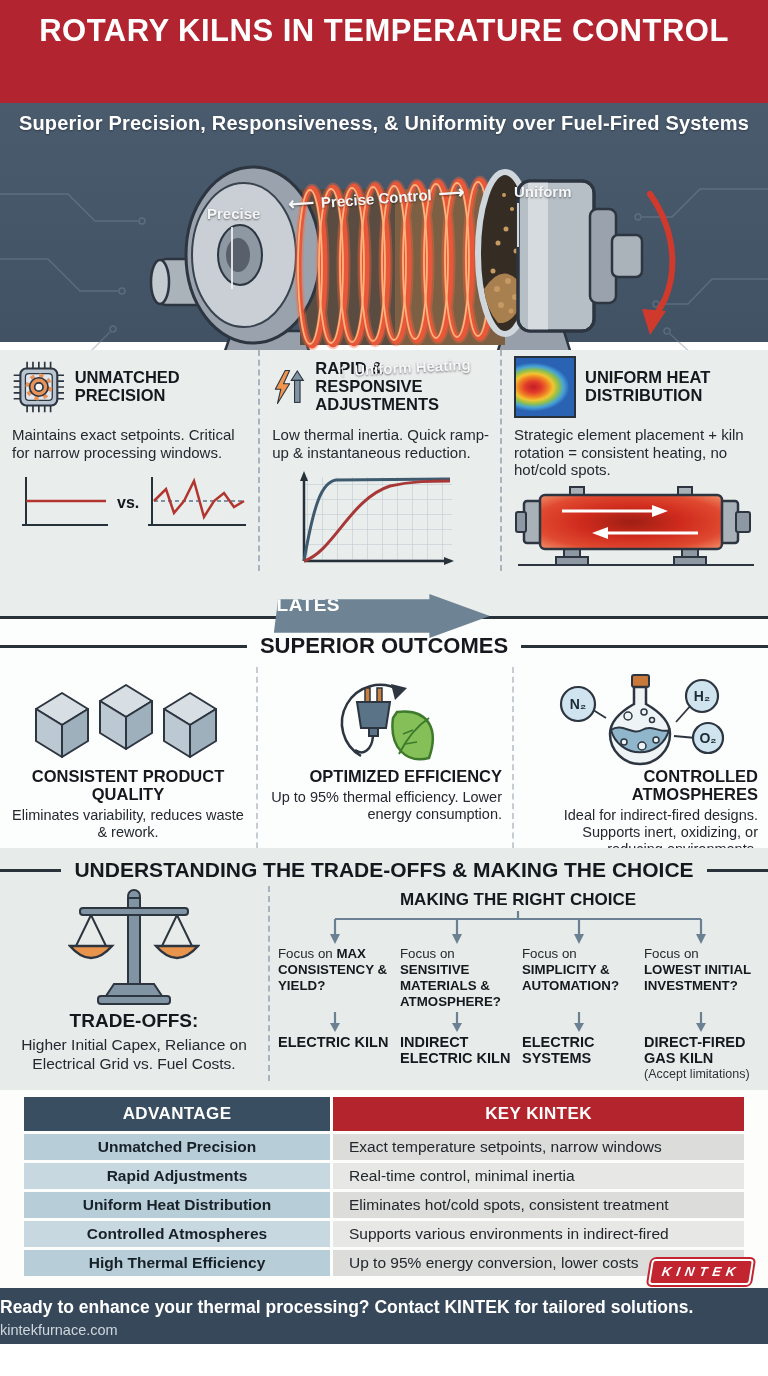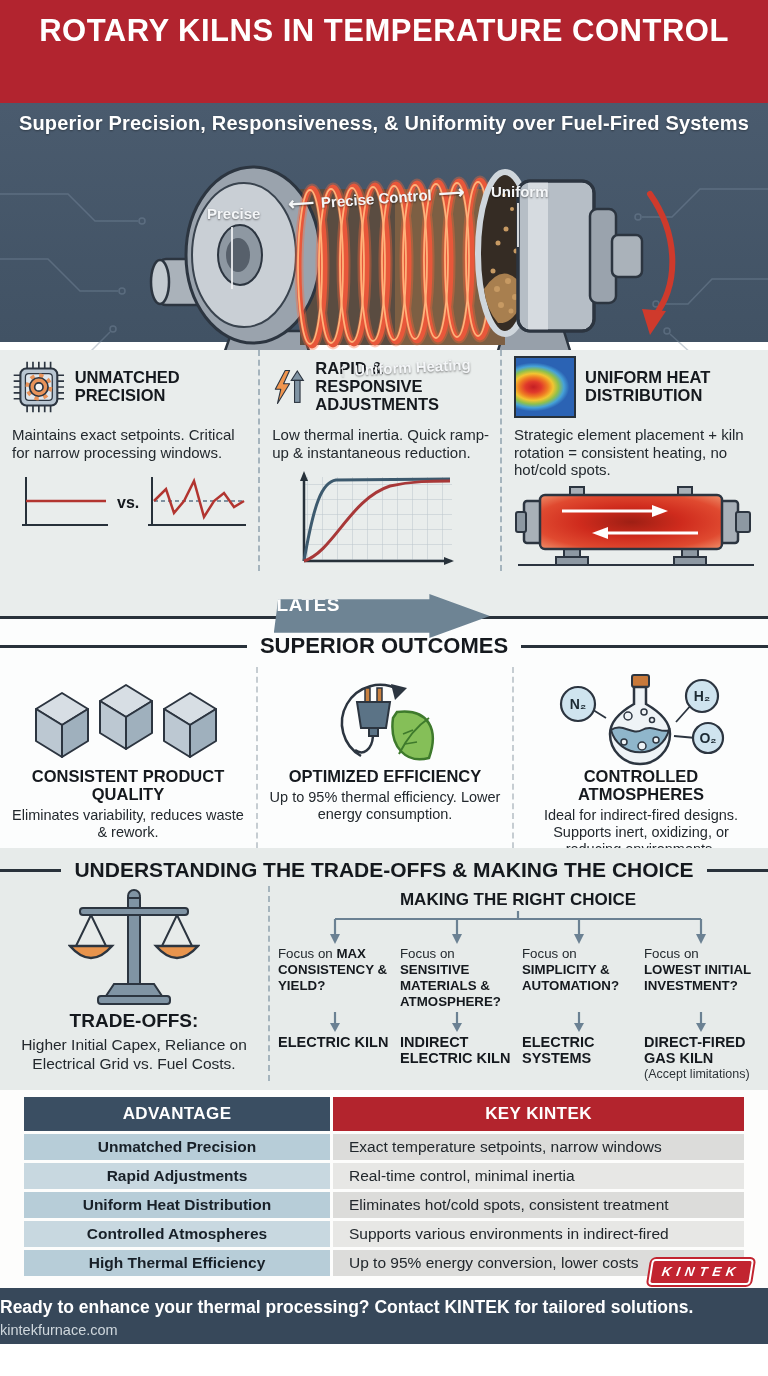--- a/index.html
+++ b/index.html
@@ -11,21 +11,21 @@
   .hdr{height:103px;background:#b2242f;color:#fff;text-align:center;padding-top:13px;}
   .hdr .t{font-weight:bold;font-size:31px;line-height:1.18;letter-spacing:.5px;}
 
   
   .hero{height:239px;background:linear-gradient(#4a5b6e,#415264);color:#fff;}
   .hero-sub{padding-top:9px;text-align:center;font-weight:bold;font-size:20px;letter-spacing:.2px;text-shadow:0 1px 2px rgba(0,0,0,.35);}
   .hero-stage{position:absolute;left:0;top:36px;width:768px;height:243px;}
   .hero-label{position:absolute;font-weight:bold;font-size:15px;color:#f4f6f8;text-shadow:0 1px 2px rgba(0,0,0,.5);z-index:3;white-space:nowrap;}
   .lbl-precise{left:207px;top:66px;}
   .lbl-ctl{left:288px;top:50px;transform:rotate(-4deg);display:flex;align-items:center;gap:7px;}
-  .lbl-uniform{left:491px;top:44px;text-align:right;}
+  .lbl-uniform{left:514px;top:44px;text-align:right;}
   .lbl-uheat{left:338px;top:219px;transform:rotate(-3deg);display:flex;align-items:center;gap:7px;}
   .ptr{position:absolute;width:2px;background:rgba(244,246,248,.85);z-index:2;}
   .ptr-l{left:231px;top:88px;height:62px;}
   .ptr-r{left:517px;top:64px;height:44px;}
   .arrow-glyph{font-size:18px;line-height:1;font-weight:bold;}
 
   
   .sec-title{display:flex;align-items:center;gap:13px;color:#15191e;font-weight:bold;}
   .sec-title::before,.sec-title::after{content:"";flex:1;height:3px;background:#29323b;}
 
@@ -46,21 +46,21 @@
   
   .xarrow{position:absolute;left:50%;bottom:-22px;transform:translateX(-51%);width:216px;height:44px;background:#6e8494;z-index:5;
     clip-path:polygon(2% 12%, 72% 12%, 72% 0%, 100% 50%, 72% 100%, 72% 88%, 0% 88%);
     display:flex;align-items:center;justify-content:center;padding-right:28%;}
   .xarrow span{color:#fff;font-weight:bold;font-size:19px;letter-spacing:.5px;}
 
   
   .outcomes{height:229px;background:#fcfdfd;}
   .outcomes .sec-title{padding-top:14px;font-size:22px;}
   .ocol{padding:8px 10px 0;text-align:center;}
-  .ocol+.ocol{border-left:2px dashed #c6cdd2;}
+  .ocol+.ocol{border-left:2px dashed #c6cdd2;text-align:right;}
   .oicon{height:90px;display:flex;align-items:center;justify-content:center;}
   .otitle{font-weight:bold;font-size:16.5px;line-height:1.1;color:#15191e;margin-top:2px;}
   .obody{font-size:14.5px;line-height:1.17;color:#23292e;margin-top:4px;}
 
   
   .tradeoffs{height:242px;background:#e7ebea;}
   .tradeoffs .sec-title{padding-top:10px;font-size:21px;}
   .tsplit{display:grid;grid-template-columns:268px 1fr;margin-top:4px;}
   .tleft{text-align:center;padding-top:2px;}
   .tright{border-left:2px dashed #a5b4bd;padding:4px 6px 0 4px;text-align:center;}

